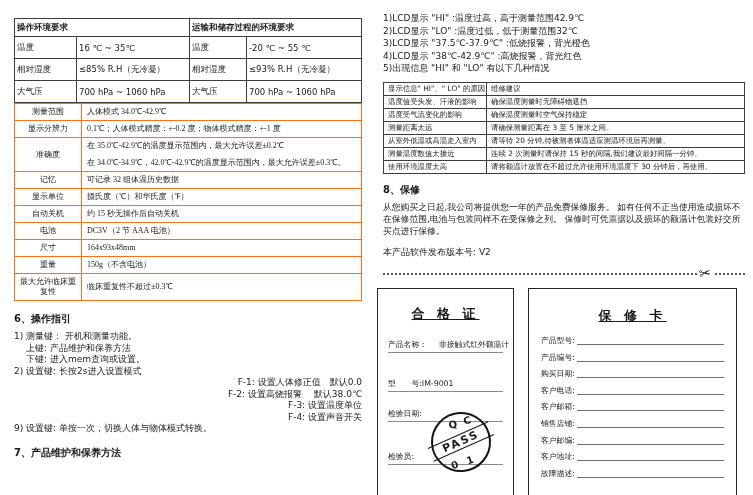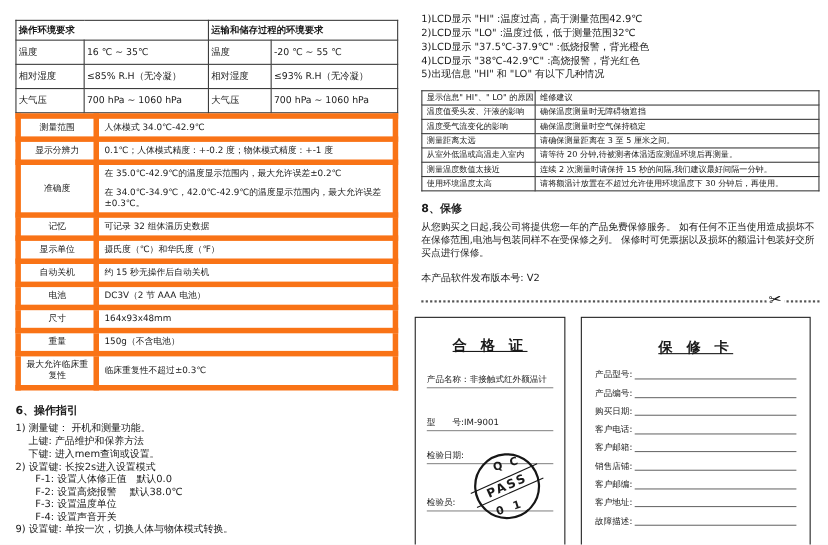--- a/index.html
+++ b/index.html
@@ -8,27 +8,27 @@
 
   
   .page-left{position:absolute;left:14px;top:18px;width:348px;}
   .env-table{width:100%;border-collapse:collapse;font-size:8.5px;table-layout:fixed;}
   .env-table th,.env-table td{border:1px solid #3d3d3d;text-align:left;padding:0 2px;height:21px;overflow:hidden;white-space:nowrap;}
   .env-table th{font-weight:bold;height:17px;}
 
   .sec-title{font-weight:bold;font-size:10px;margin:11px 0 5px 0;}
 
   .tech-table{width:100%;border-collapse:collapse;font-size:8px;table-layout:fixed;}
-  .tech-table td{border:5px solid #f97316;padding:3px 5px;line-height:10px;}
+  .tech-table td{border:1px solid #f97316;padding:3px 5px;line-height:10px;font-family:Liberation Serif, serif;}
   .tech-table td.lbl{width:62px;text-align:center;padding:3px 2px;}
   .tech-table .v2{margin-top:7px;}
 
   .instr{font-size:9px;line-height:11.5px;margin-top:2px;}
   .instr .in1{padding-left:12px;}
-  .instr .in2{padding-left:18px;}
+  .instr .in2{padding-left:18px;text-align:right;}
 
   
   .page-right{position:absolute;left:383px;top:12px;width:362px;}
   .lcd-notes{font-size:9px;line-height:12.6px;}
   .trouble-table{width:100%;border-collapse:collapse;font-size:7.4px;table-layout:fixed;margin-top:7px;}
   .trouble-table td{border:1px solid #3d3d3d;padding:1px 4px;height:10px;line-height:9px;white-space:nowrap;overflow:hidden;}
   .trouble-table td.cause{width:94px;}
 
   .sec8-title{font-weight:bold;font-size:10px;margin:9px 0 4px 0;}
   .sec8-text{font-size:8.8px;line-height:12px;}
@@ -39,21 +39,21 @@
 
   .cards{display:flex;justify-content:space-between;margin-top:13px;margin-left:-6px;width:360px;}
   .card{border:1.5px solid #232323;box-sizing:border-box;height:211px;background:#fff;}
   .cert{width:137px;position:relative;padding:12px 10px 0 10px;}
   .warranty{width:209px;padding:10px 12px 0 12px;}
   .card-title{text-align:center;font-weight:bold;font-size:13px;letter-spacing:4px;margin-top:4px;text-decoration:underline;}
   .warranty .card-title{margin-top:8px;}
 
   .cert-row{display:flex;font-size:7.8px;line-height:10px;border-bottom:1px solid #8a8a8a;padding-bottom:2px;white-space:nowrap;}
   .cert-row .cr-label{white-space:nowrap;}
-  .cert-row.r1{margin-top:17px;}
+  .cert-row.r1{margin-top:17px;gap:12px;}
   .cert-row.r2{margin-top:26px;}
   .cert-row.r3{margin-top:17px;}
   .cert-row.r4{margin-top:30px;}
 
   .stamp{position:absolute;left:53px;top:123px;width:56px;height:56px;border:2.5px solid #161616;border-radius:50%;transform:rotate(-4deg);z-index:2;background:transparent;}
   .stamp-qc{position:absolute;top:3px;left:0;right:0;text-align:center;font-weight:bold;font-size:10px;letter-spacing:7px;text-indent:7px;transform:rotate(-12deg);}
   .stamp-band{position:absolute;top:20px;left:-5px;width:66px;border-top:1.8px solid #161616;border-bottom:1.8px solid #161616;text-align:center;font-weight:bold;font-size:11px;line-height:13px;letter-spacing:2px;transform:rotate(-20deg);}
   .stamp-01{position:absolute;bottom:2px;left:0;right:0;text-align:center;font-weight:bold;font-size:10px;letter-spacing:9px;text-indent:9px;transform:rotate(-14deg);}
 
   .w-fields{margin-top:10px;}

